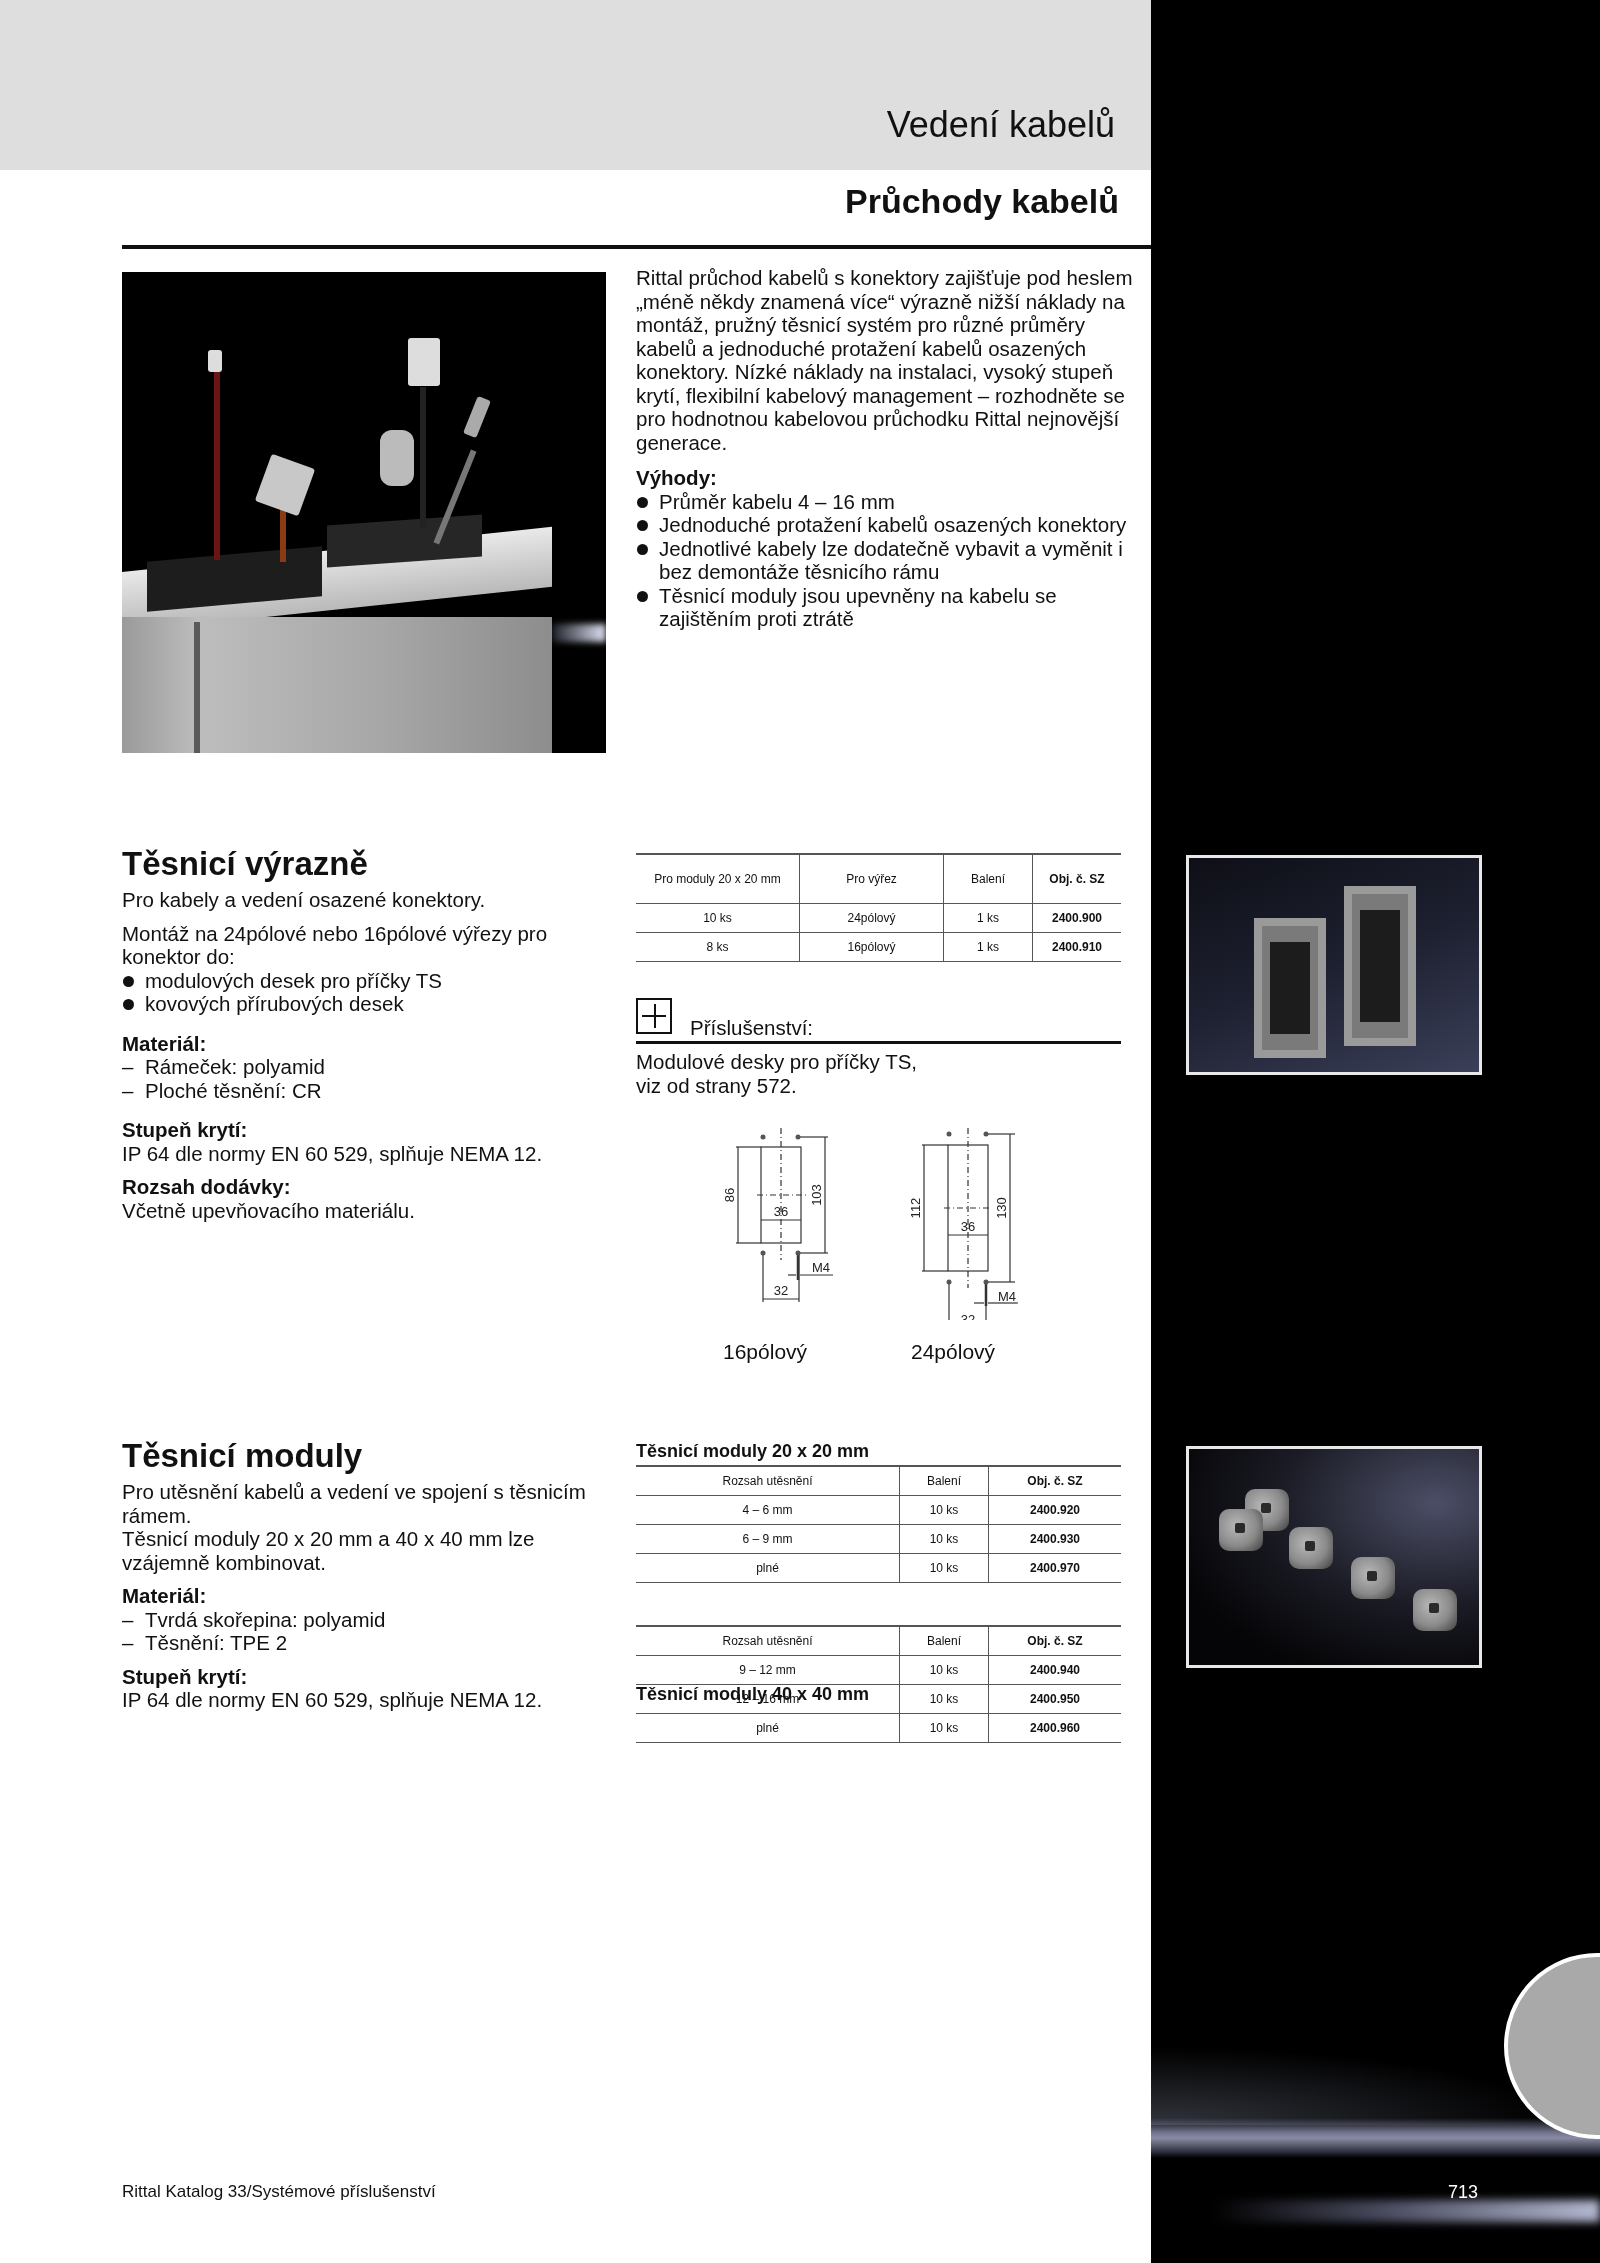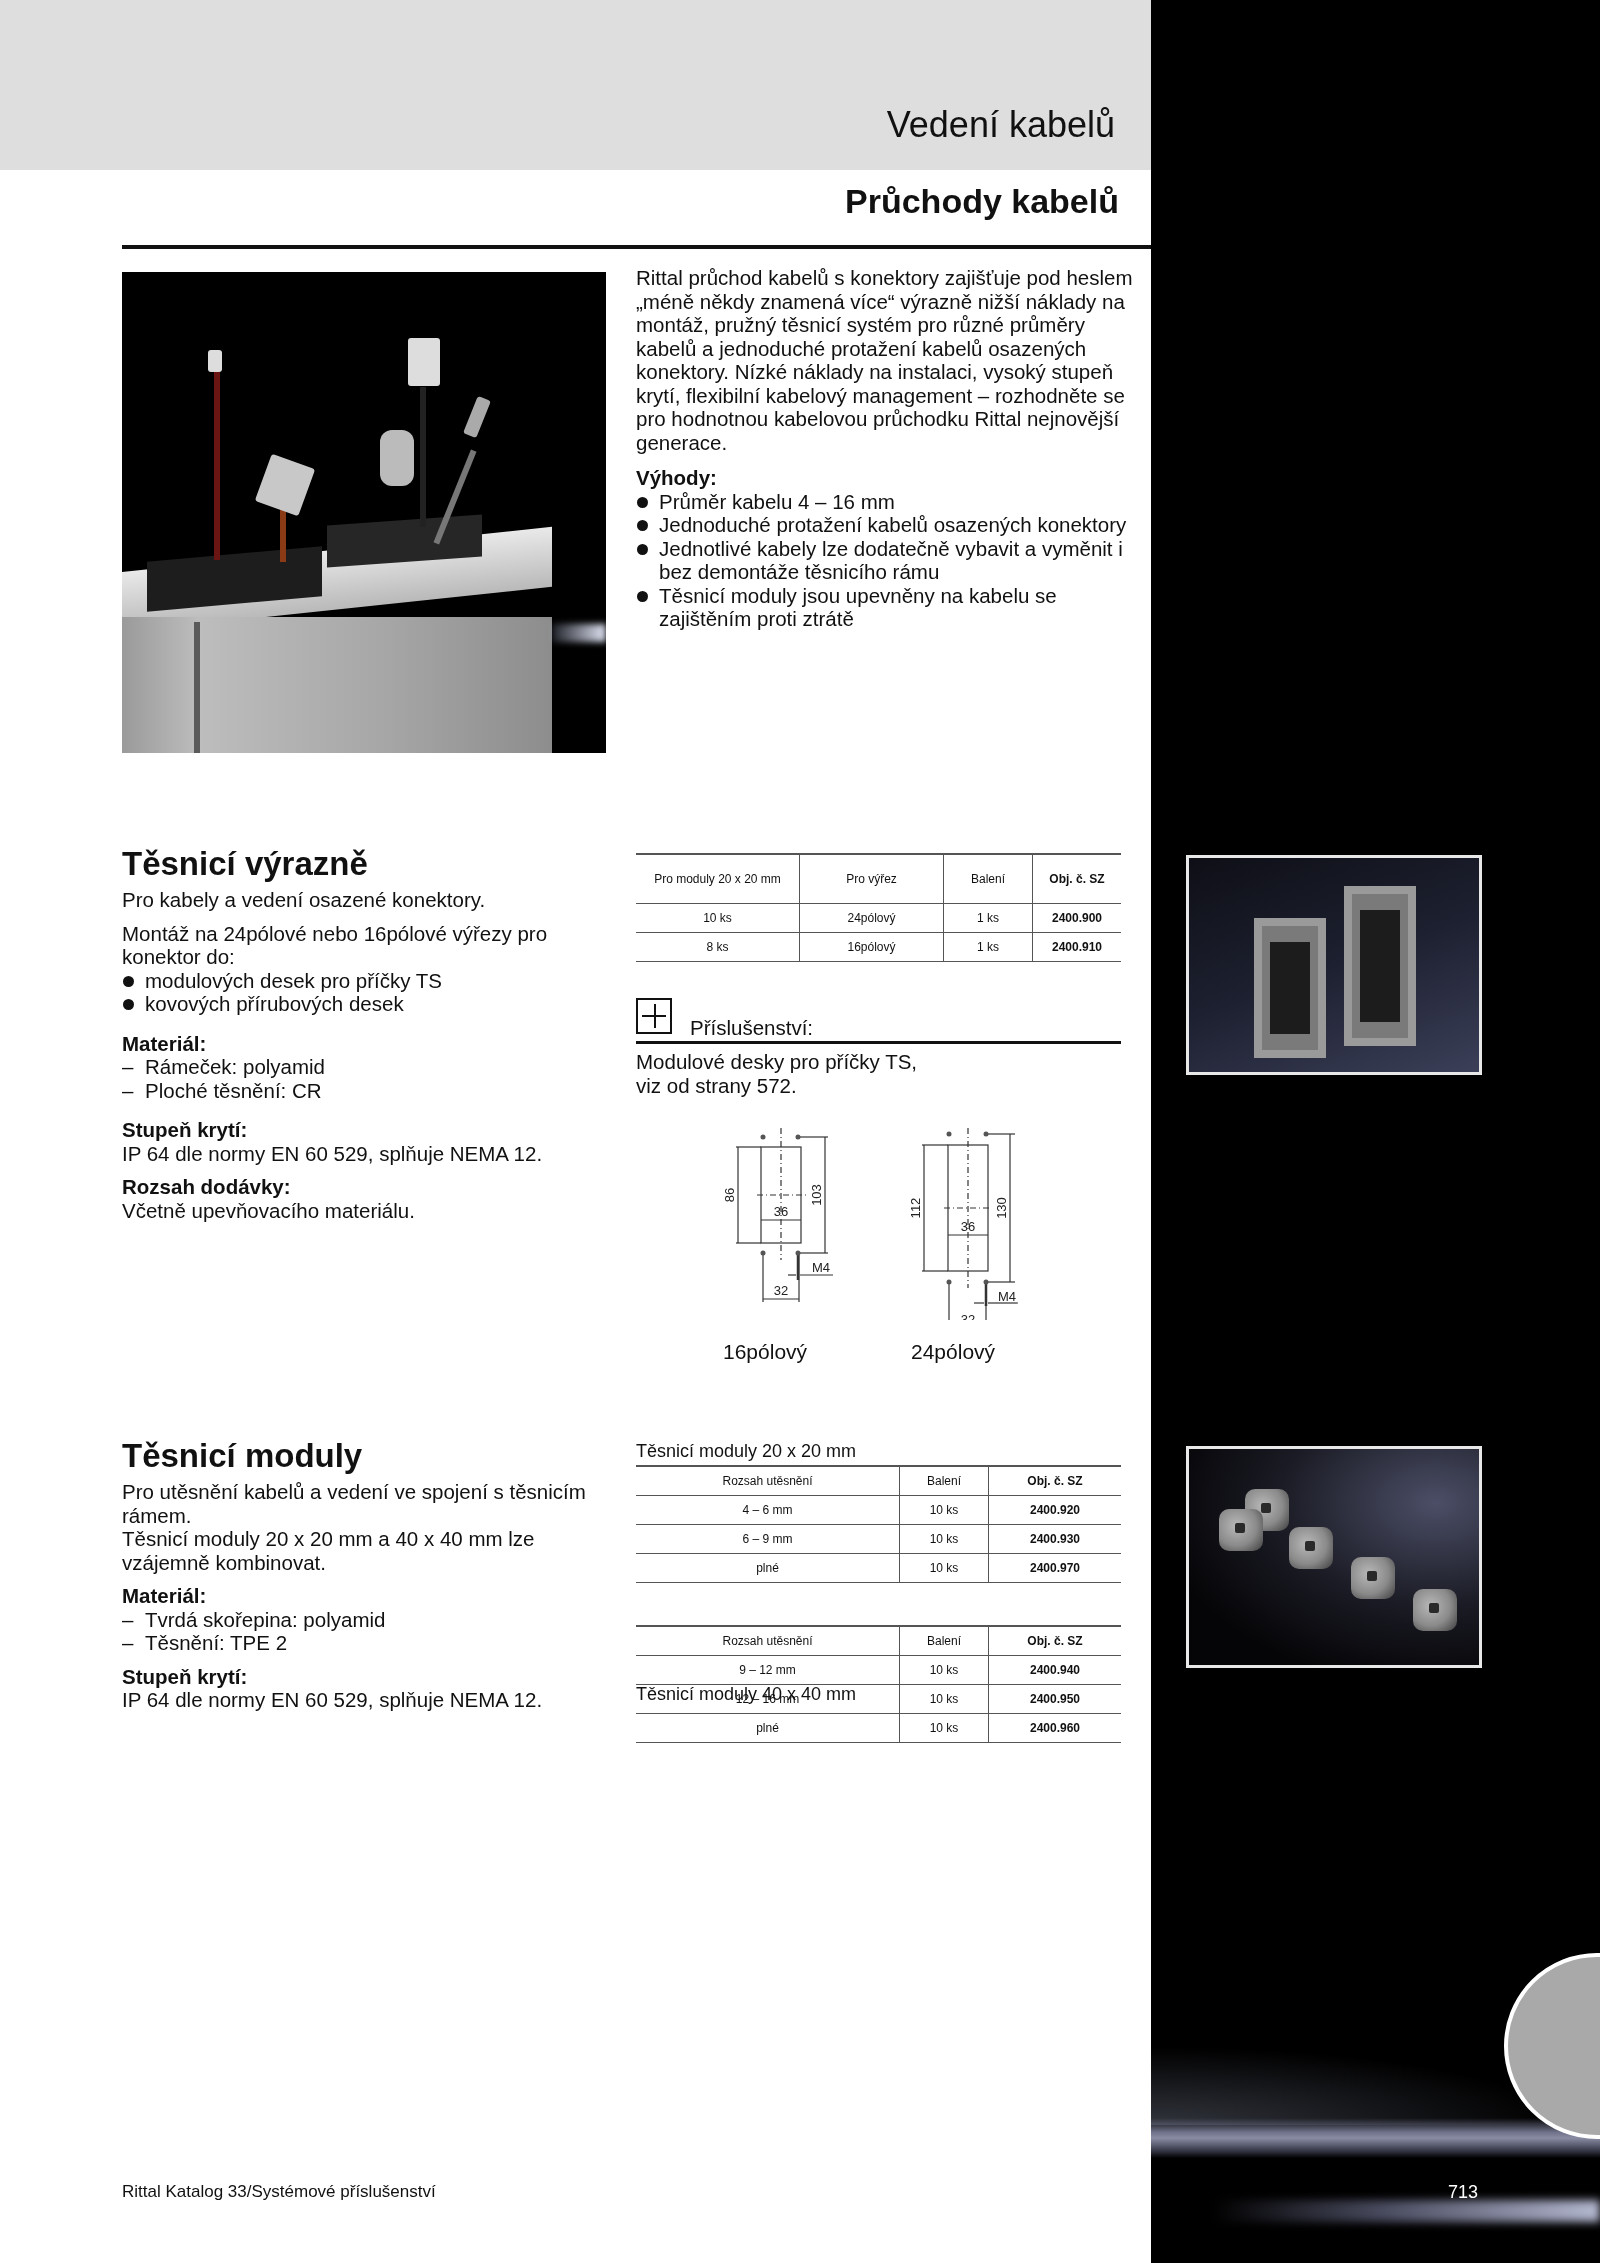--- a/index.html
+++ b/index.html
@@ -149,21 +149,21 @@
   }
   table.ptable th { vertical-align: middle; }
   table.ptable td + td, table.ptable th + th { border-left: 1.5px solid #555; }
   table.ptable .obj { font-weight: bold; }
   table.ptable tr.head th { border-top: 2px solid #555; }
 
   .t1 { left: 636px; top: 853px; width: 485px; }
   .t1 th { height: 44px; }
   .t1 td { height: 24px; }
 
-  .tcap { position: absolute; left: 636px; font-size: 18px; font-weight: normal; }
+  .tcap { position: absolute; left: 636px; font-size: 18px; font-weight: bold; }
   .cap2 { top: 1441px; }
   .cap3 { top: 1684px; }
   .t2 { left: 636px; top: 1465px; width: 485px; }
   .t3 { left: 636px; top: 1625px; width: 485px; }
   .t2 th, .t3 th, .t2 td, .t3 td { height: 24px; }
 
   
   .acc-icon {
     position: absolute; left: 636px; top: 998px; width: 36px; height: 36px;
     border: 2px solid #111; box-sizing: border-box;

